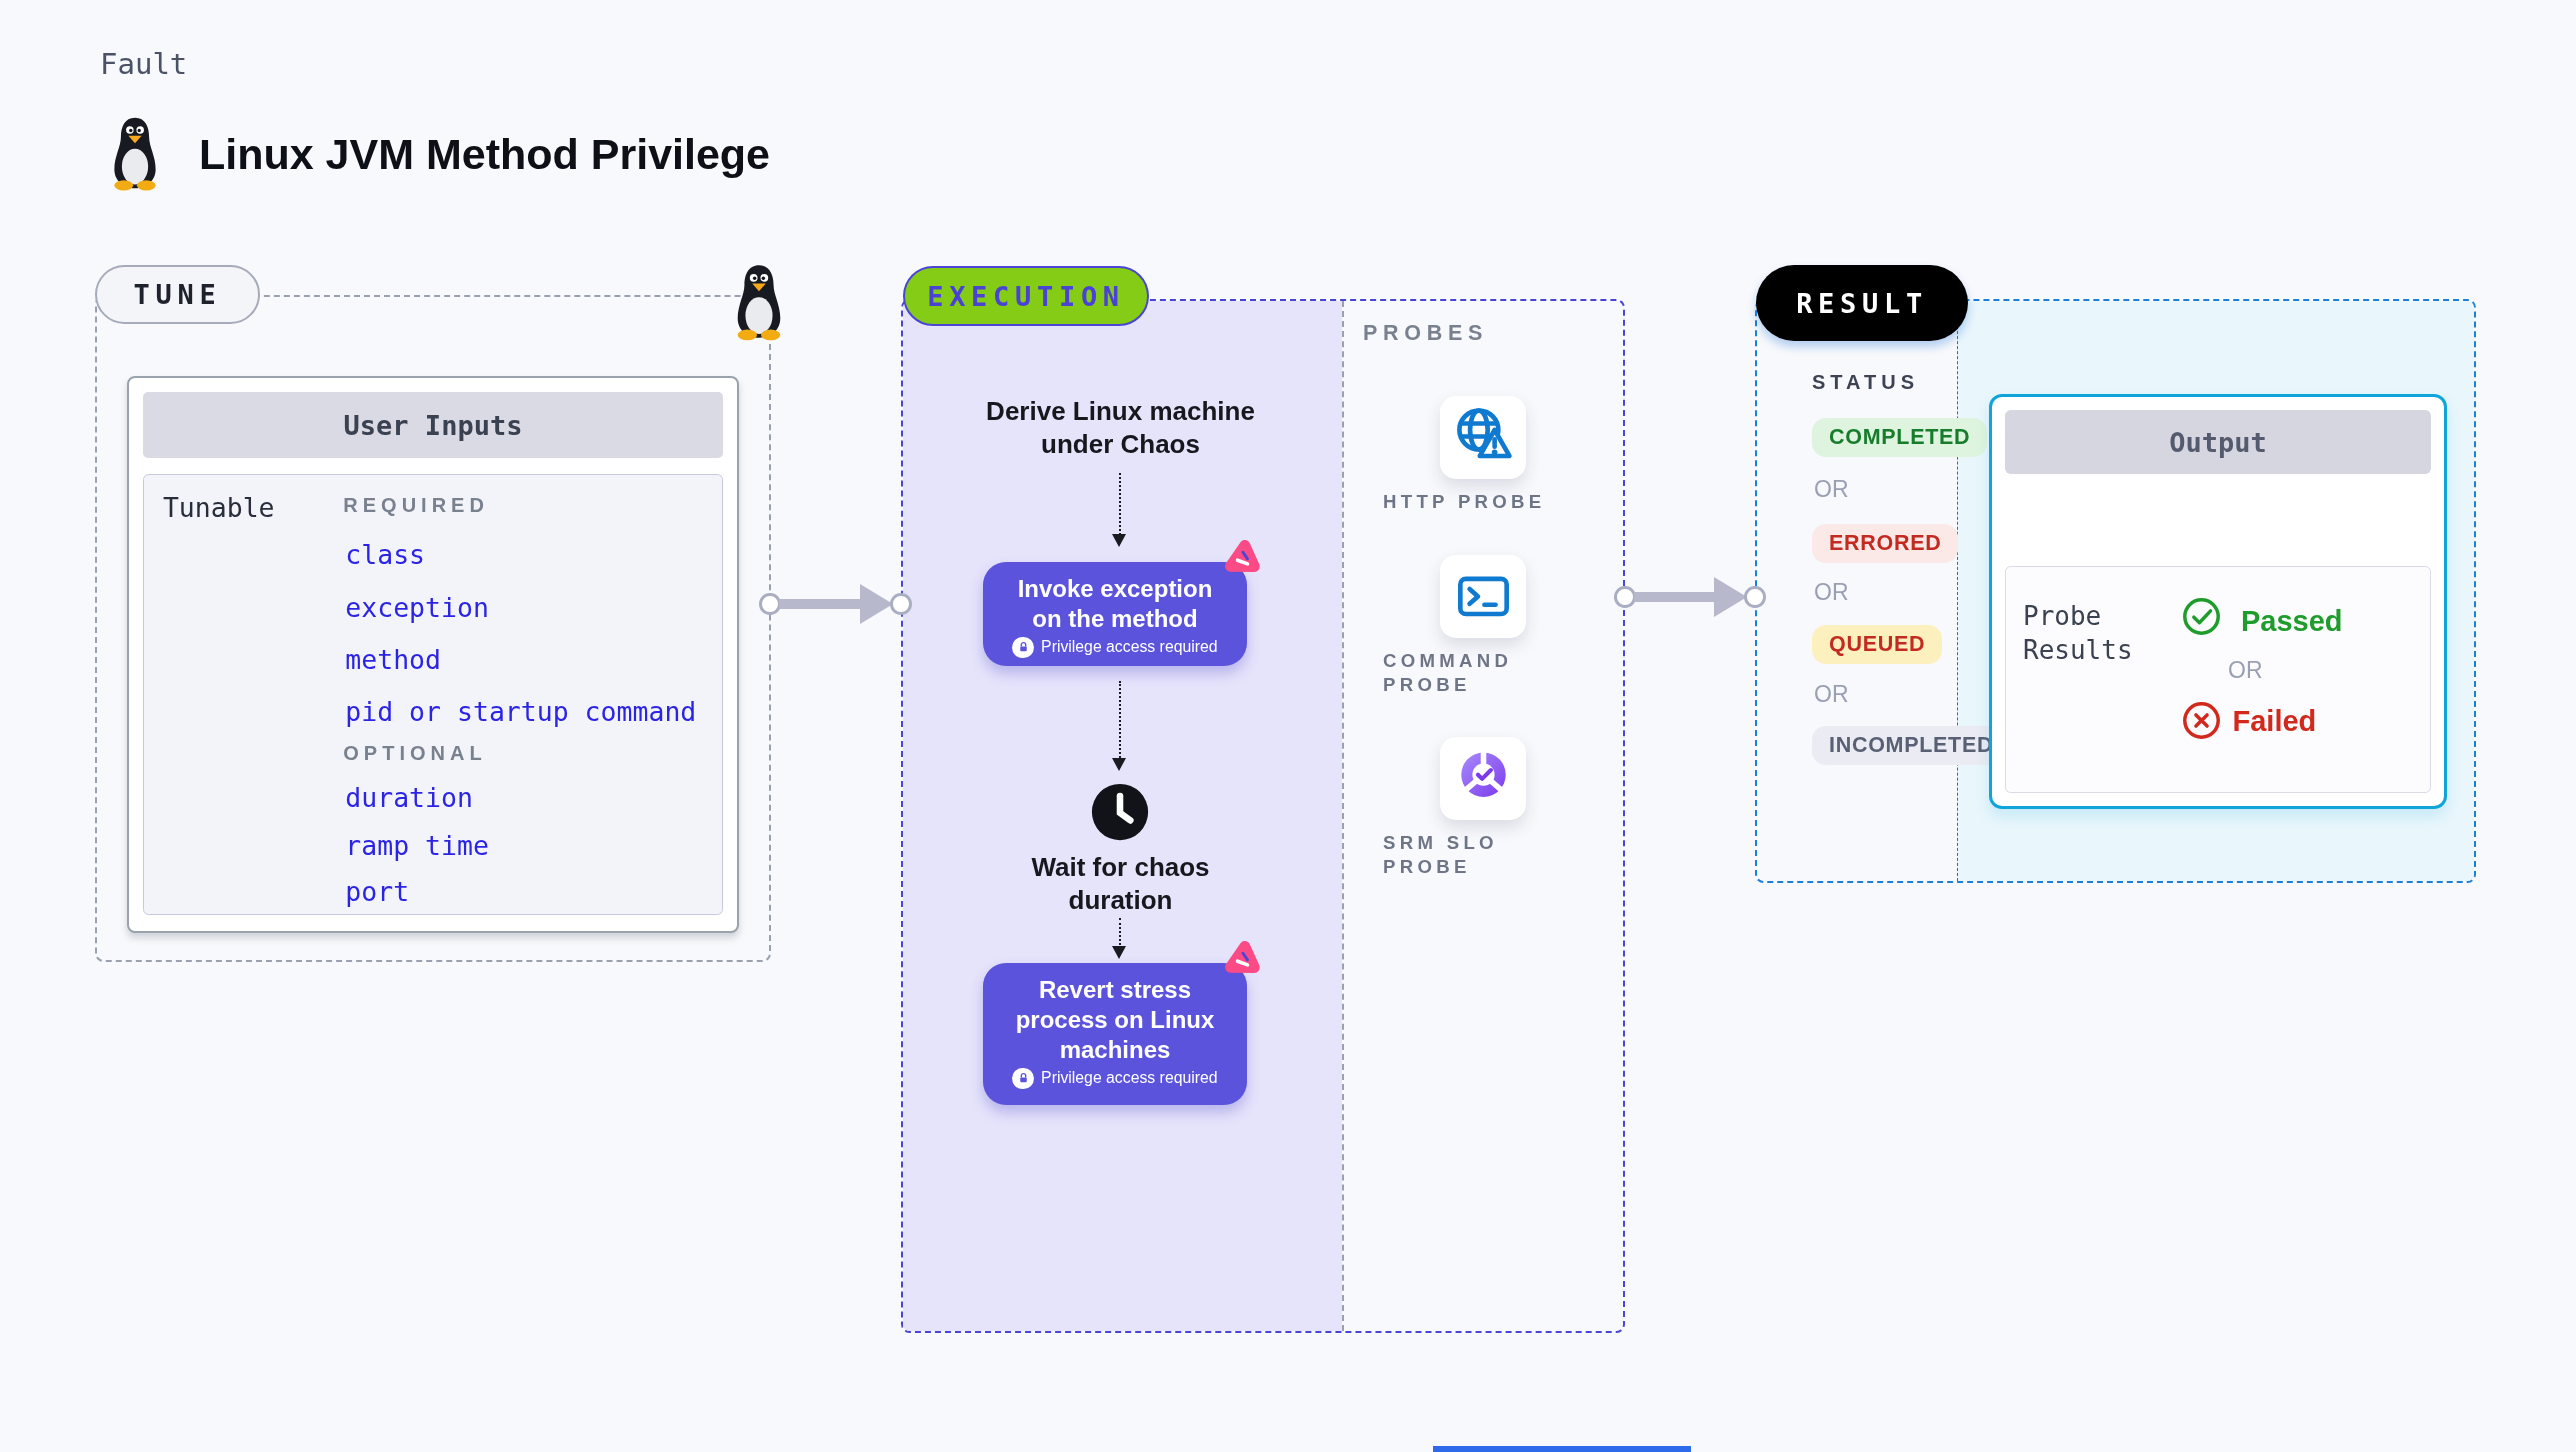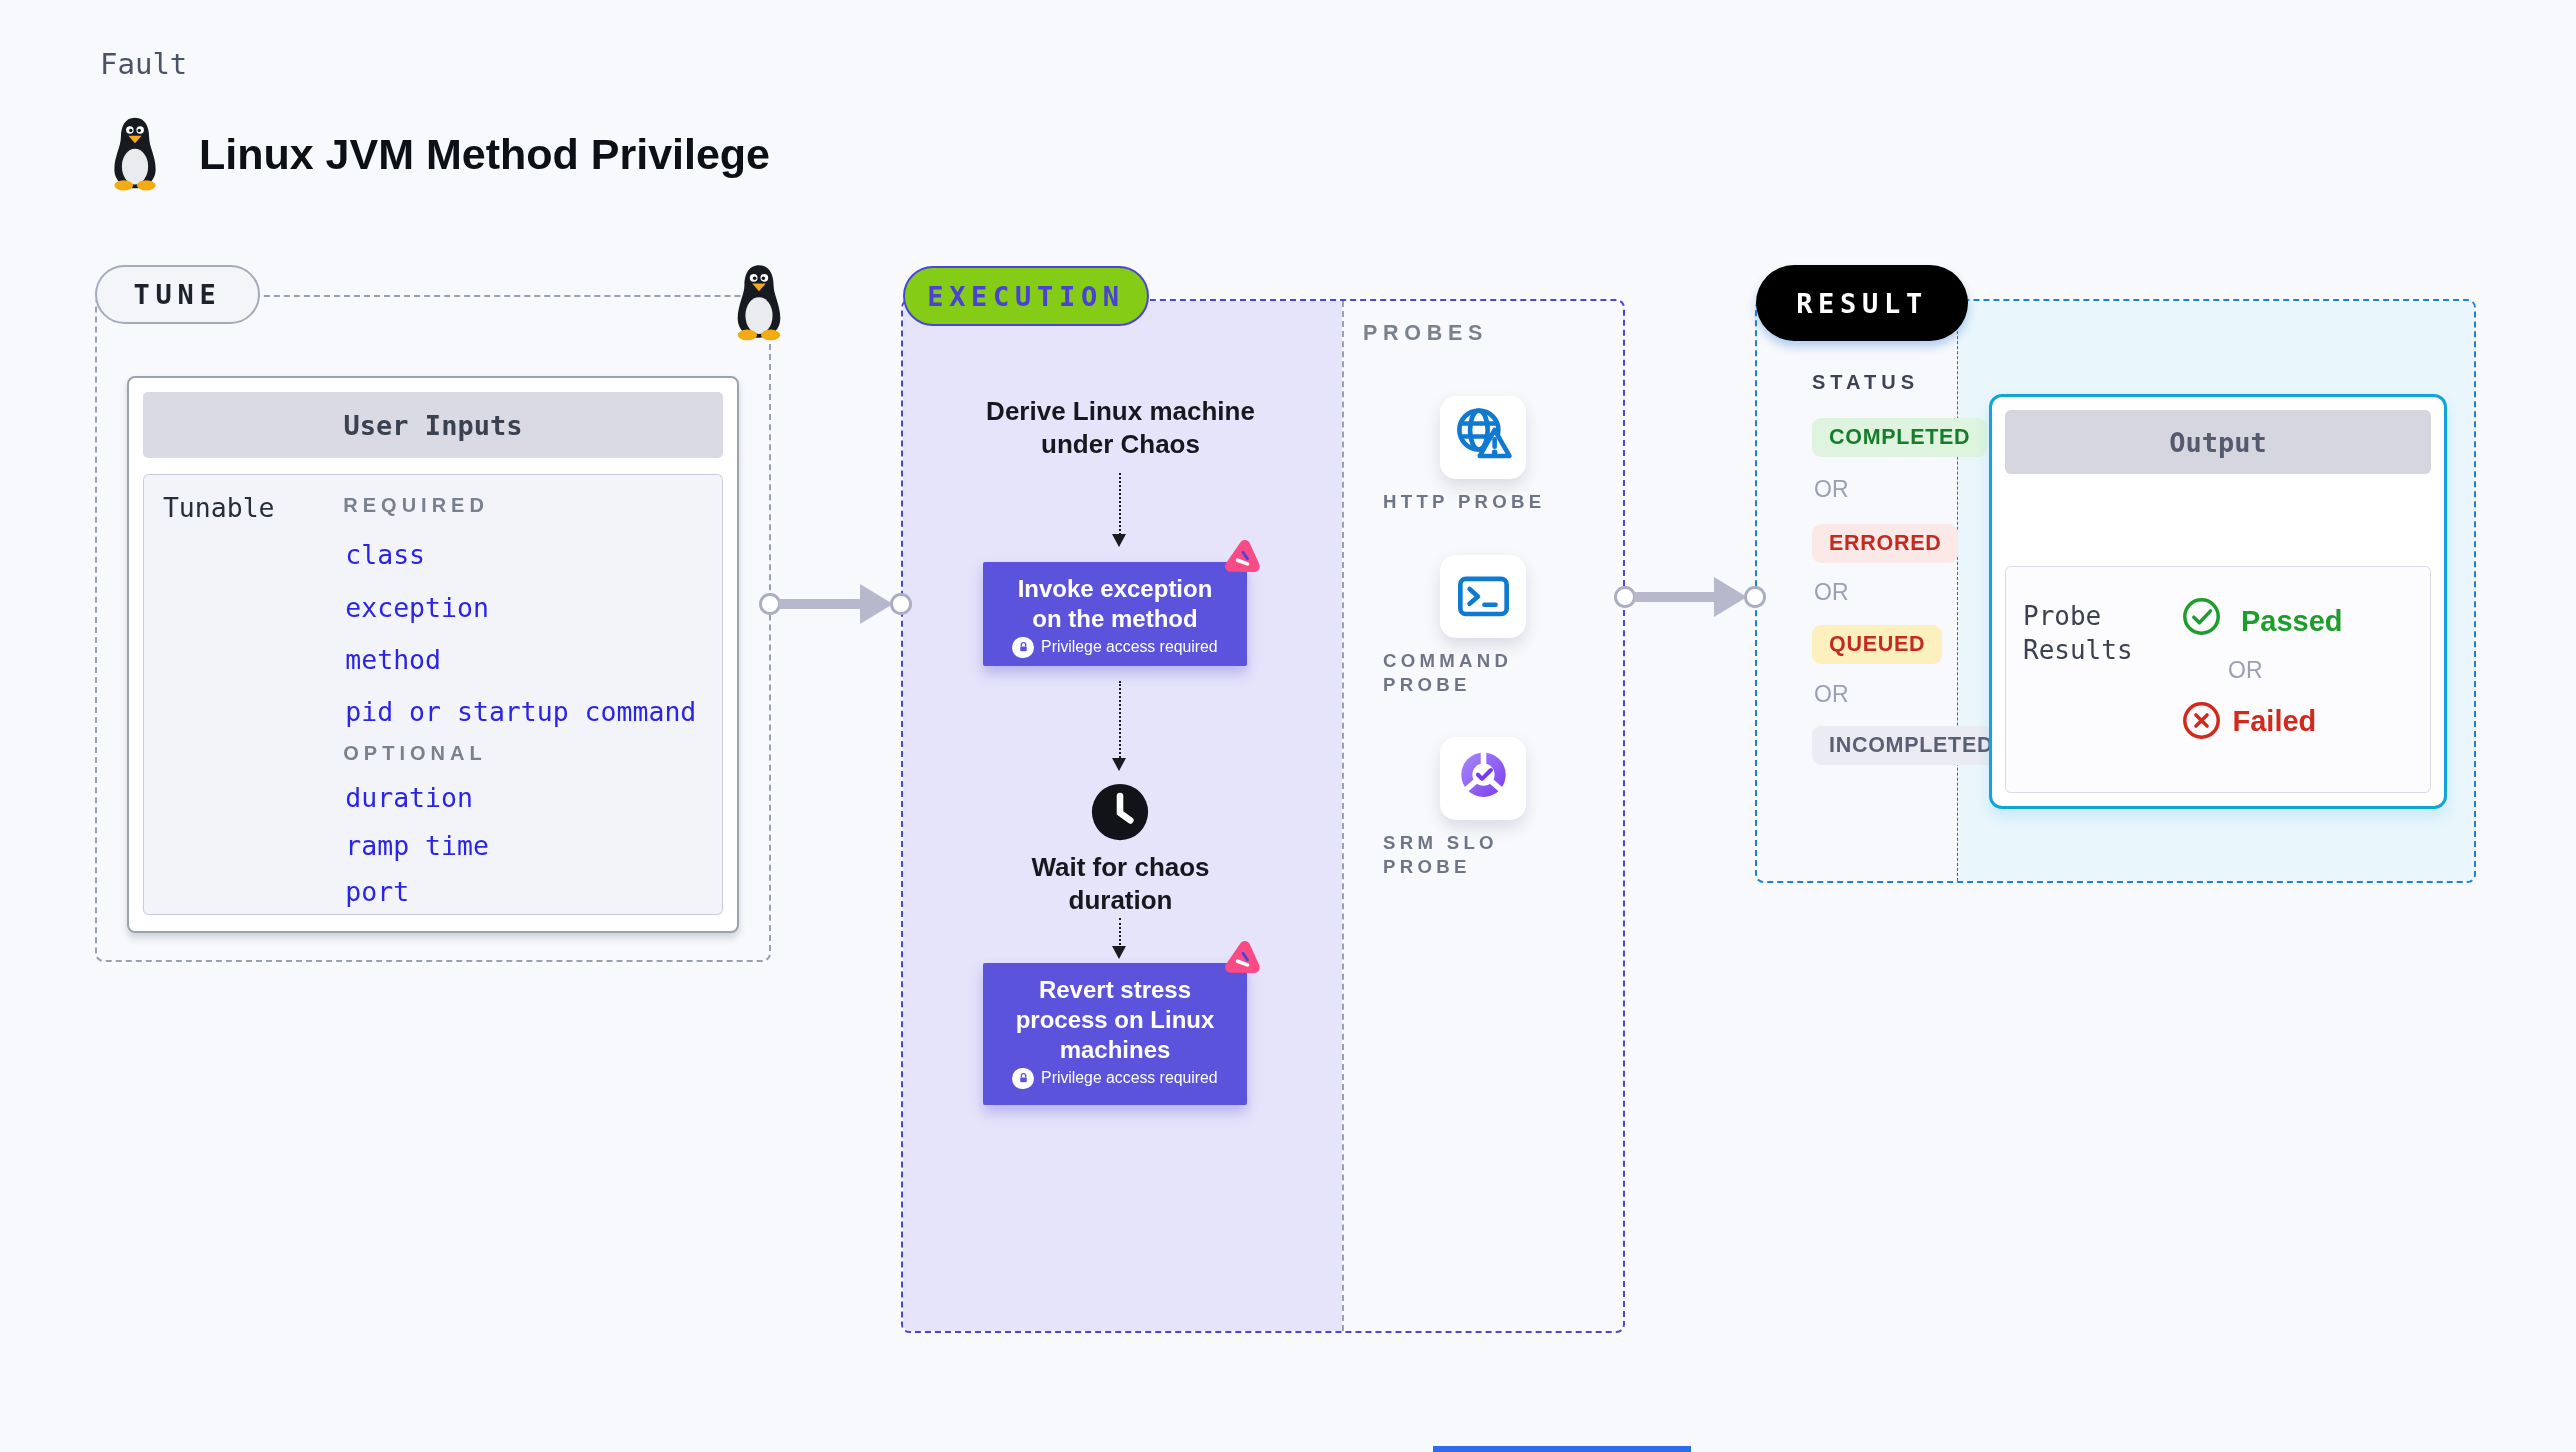--- a/index.html
+++ b/index.html
@@ -10,30 +10,30 @@
   .sans{font-family:"Liberation Sans",sans-serif}
   .caps{font-family:"Liberation Sans",sans-serif;font-weight:700;letter-spacing:5px;color:#79818f;font-size:20px}
   .pill{border-radius:43px;display:flex;align-items:center;justify-content:center;
         font-family:"DejaVu Sans Mono",monospace;font-weight:700;letter-spacing:5.7px;z-index:5;box-sizing:border-box}
   .dashbox{box-sizing:border-box;border-radius:8.6px}
   .port{width:21.5px;height:21.5px;border-radius:50%;background:#fff;border:3.6px solid #a9aec2;box-sizing:border-box;z-index:6}
   .cbar{height:10px;background:#b7b8cb;z-index:6}
   .chead{width:0;height:0;border-top:20px solid transparent;border-bottom:20px solid transparent;border-left:33px solid #b7b8cb;z-index:6}
   .dotline{width:0;border-left:2.9px dotted #191b20}
   .dothead{width:0;height:0;border-left:7.9px solid transparent;border-right:7.9px solid transparent;border-top:13px solid #191b20}
-  .node-btn{background:#5b53dc;border-radius:2px;color:#fff;text-align:center;
+  .node-btn{background:#5b53dc;border-radius:23px;color:#fff;text-align:center;
             box-shadow:0 7.2px 13px rgba(70,60,200,.28);z-index:3}
   .node-btn .line{font-size:24px;line-height:30px;font-weight:700}
   .priv{display:flex;align-items:center;justify-content:center;gap:7.2px;margin-top:3px}
   .priv .lockwrap{width:21.5px;height:21.5px;border-radius:50%;background:#fff;display:flex;align-items:center;justify-content:center}
   .priv .ptext{font-size:15.8px;font-weight:400}
   .probe-card{width:86px;height:83px;background:#fff;border-radius:15.8px;display:flex;align-items:center;justify-content:center;
               box-shadow:0 7.2px 15.8px rgba(30,40,80,.13)}
   .probe-label{width:201px;text-align:left;font-size:18.6px;line-height:24px;font-weight:700;letter-spacing:4.3px;color:#6e7587}
-  .badge{display:inline-block;border-radius:9px;padding:7.2px 17px;font-size:21.5px;font-weight:700;letter-spacing:0.7px}
+  .badge{display:inline-block;border-radius:14px;padding:7.2px 17px;font-size:21.5px;font-weight:700;letter-spacing:0.7px}
   .badge-completed{background:#def4df;color:#187c2d}
   .badge-errored{background:#fbe9e8;color:#c32b20}
   .badge-queued{background:#fdf0bf;color:#c32b20}
   .badge-incompleted{background:#eaebf3;color:#596074}
   .or{font-size:23px;color:#9aa0b4;font-weight:400}
   .row-box{border:1.4px solid #d8dae6;border-radius:5.7px;background:#fcfcfe;box-sizing:border-box}
 </style>
 </head>
 <body>
 

